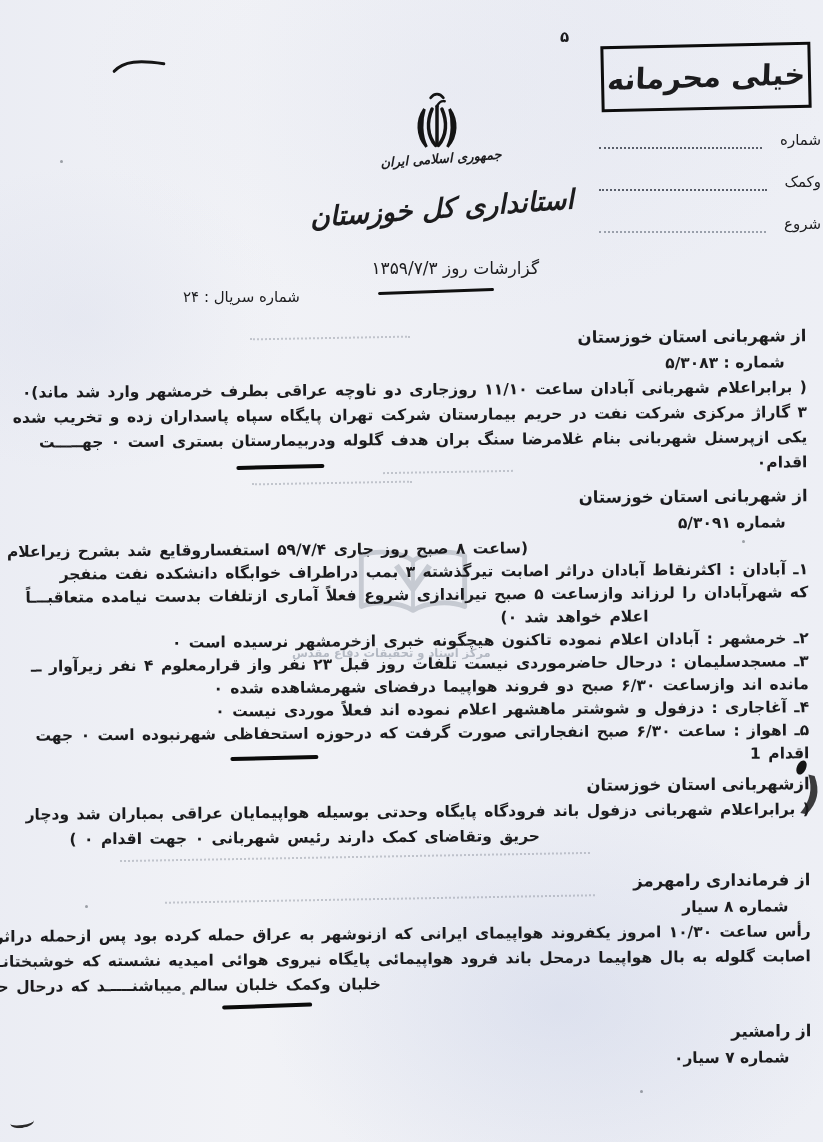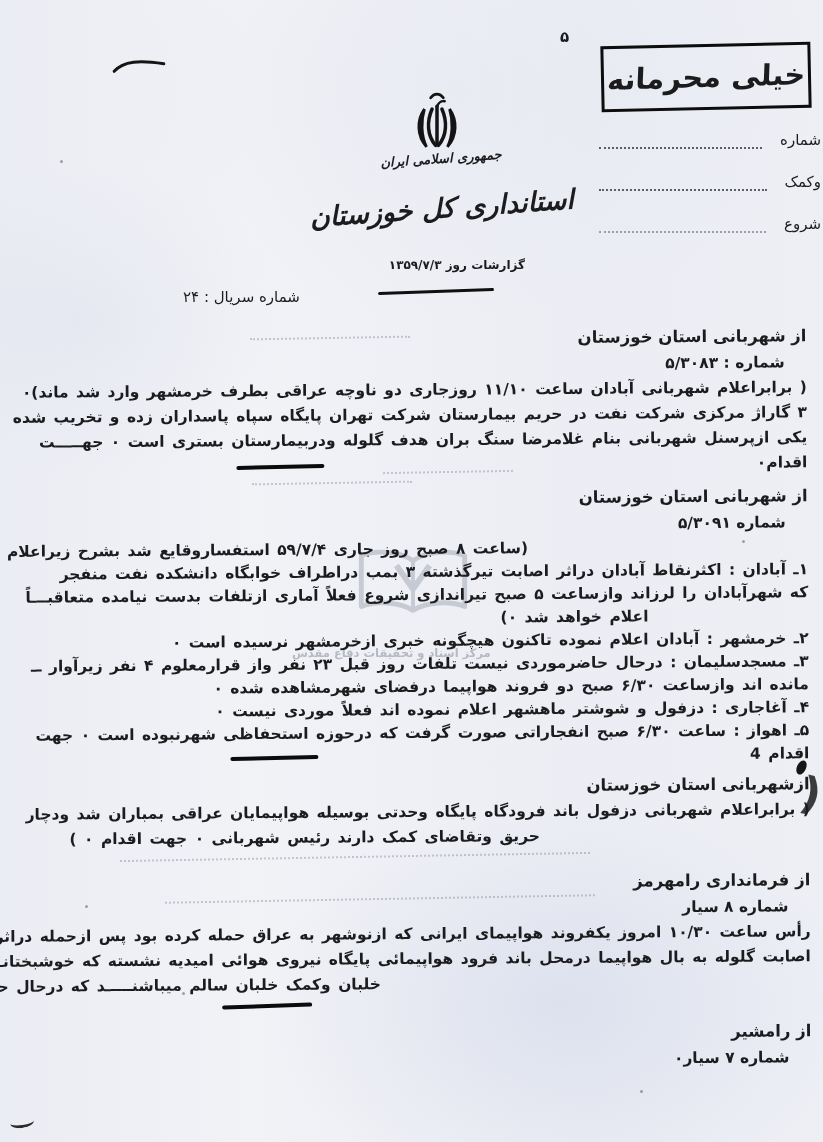--- a/index.html
+++ b/index.html
@@ -21,21 +21,21 @@
   .meta{position:absolute;top:131px;right:2px;width:222px;}
   .meta .row{display:flex;align-items:flex-end;margin-bottom:24px;direction:rtl;}
   .meta .lbl{font-size:15px;font-weight:normal;white-space:nowrap;margin-left:18px;}
   .meta .dots{flex:1;border-bottom:2px dotted #5a5f6a;height:14px;}
   .meta .row.faint .dots{border-bottom-color:#9aa0ab;}
   .emblem{position:absolute;top:88px;left:402px;width:70px;height:70px;}
   .country{position:absolute;top:151px;left:378px;width:126px;text-align:center;
     font-size:13px;font-weight:bold;font-style:italic;transform:rotate(-4deg);white-space:nowrap;}
   .org{position:absolute;top:192px;left:328px;width:246px;text-align:center;
     font-size:27px;font-weight:bold;font-style:italic;transform:rotate(-4deg);white-space:nowrap;letter-spacing:1px;}
-  .report-title{position:absolute;top:258px;right:298px;font-size:12px;font-weight:bold;white-space:nowrap;direction:rtl;}
+  .report-title{position:absolute;top:258px;right:284px;font-size:17px;font-weight:normal;white-space:nowrap;direction:rtl;}
   .title-underline{position:absolute;top:290px;left:378px;width:116px;height:3px;background:#101010;transform:rotate(-2deg);border-radius:2px;}
   .serial{position:absolute;top:288px;left:183px;font-size:15px;font-weight:normal;direction:rtl;white-space:nowrap;}
   
   .wm{position:absolute;top:548px;left:338px;width:150px;z-index:0;opacity:.55;}
   .wm-caption{position:absolute;top:646px;left:292px;width:240px;z-index:0;opacity:.6;
     color:#8e96a3;font-size:11.5px;font-weight:bold;text-align:left;direction:rtl;white-space:nowrap;}
   
   .doc-body{position:absolute;top:326px;right:14px;left:14px;direction:rtl;z-index:1;transform:rotate(-.4deg);}
   .sec{margin:0;}
   .src{font-size:16.5px;font-weight:bold;line-height:26px;white-space:nowrap;}
@@ -135,21 +135,21 @@
       <div class="bl ind280">(ساعت ۸ صبح روز جاری ۵۹/۷/۴ استفساروقایع شد بشرح زیراعلام میگردد :</div>
       <div class="bl">۱ـ آبادان : اکثرنقاط آبادان دراثر اصابت تیرگذشته ۳ بمب دراطراف خوابگاه دانشکده نفت منفجر</div>
       <div class="bl">که شهرآبادان را لرزاند وازساعت ۵ صبح تیراندازی شروع فعلاً آماری ازتلفات بدست نیامده متعاقبـــاً</div>
       <div class="bl ind160">اعلام خواهد شد ۰)</div>
       <div class="bl">۲ـ خرمشهر : آبادان اعلام نموده تاکنون هیچگونه خبری ازخرمشهر نرسیده است ۰</div>
       <div class="bl">۳ـ مسجدسلیمان : درحال حاضرموردی نیست تلفات روز قبل ۲۳ نفر واز قرارمعلوم ۴ نفر زیرآوار ــ</div>
       <div class="bl">مانده اند وازساعت ۶/۳۰ صبح دو فروند هواپیما درفضای شهرمشاهده شده ۰</div>
       <div class="bl">۴ـ آغاجاری : دزفول و شوشتر ماهشهر اعلام نموده اند فعلاً موردی نیست ۰</div>
       <div class="bl">۵ـ اهواز : ساعت ۶/۳۰ صبح انفجاراتی صورت گرفت که درحوزه استحفاظی شهرنبوده است ۰ جهت</div>
       <div class="action-row">
-        <span class="bl">اقدام 4</span>
+        <span class="bl">اقدام 1</span>
         <span class="divider-bar"></span>
       </div>
     </section>
 
     <section class="sec mt6">
       <div class="src">ازشهربانی استان خوزستان</div>
       <div class="bl">( برابراعلام شهربانی دزفول باند فرودگاه پایگاه وحدتی بوسیله هواپیمایان عراقی بمباران شد ودچار</div>
       <div class="bl ind270">حریق وتقاضای کمک دارند رئیس شهربانی ۰ جهت اقدام ۰ )</div>
     </section>
 

